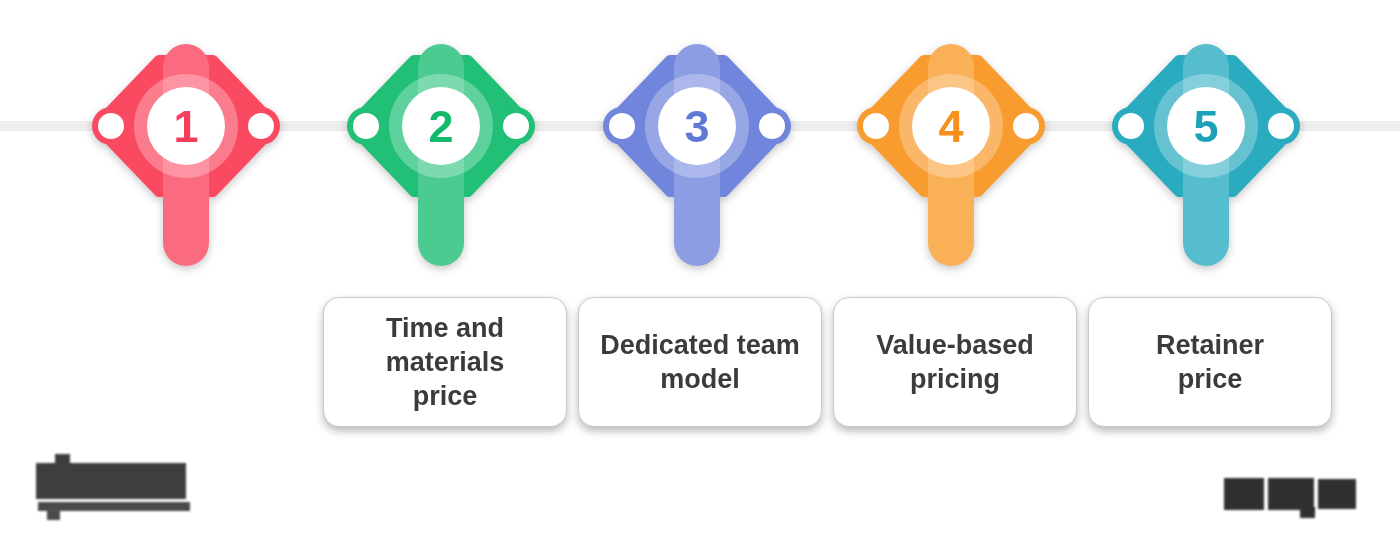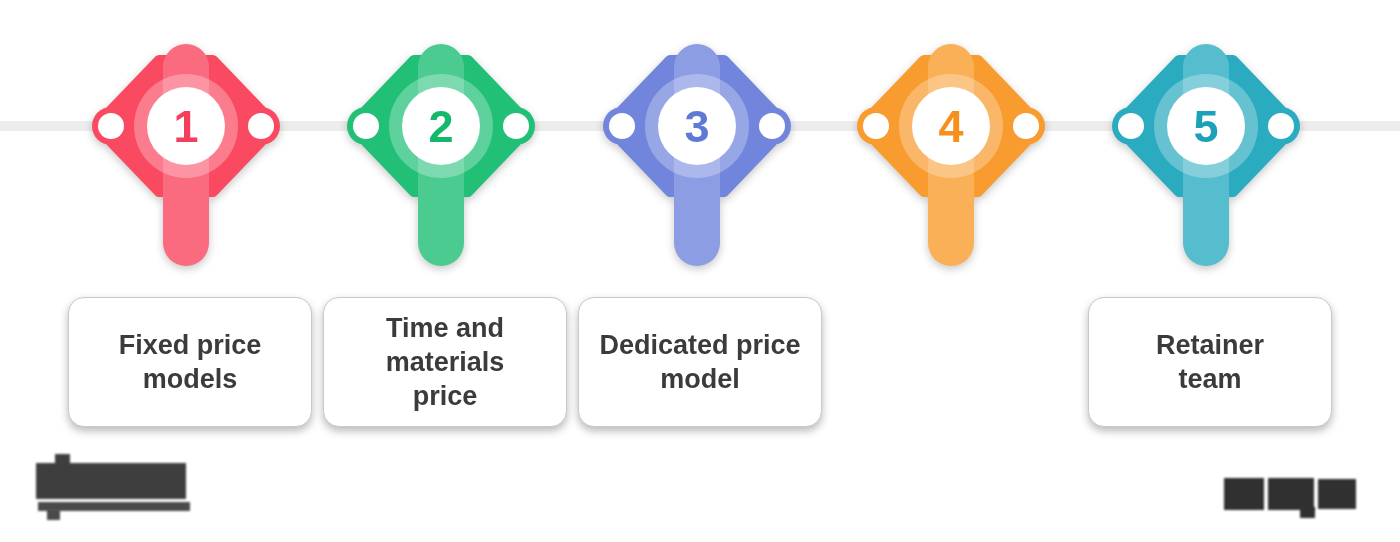--- a/index.html
+++ b/index.html
@@ -111,29 +111,29 @@
       <circle class="ring" cx="85" cy="90" r="52"></circle>
       <circle class="inner" cx="85" cy="90" r="39"></circle>
       <text class="num" x="85" y="90" dy="0.35em" text-anchor="middle">5</text>
       <circle class="tab" cx="10" cy="90" r="19"></circle>
       <circle class="tab" cx="160" cy="90" r="19"></circle>
       <circle class="dot" cx="10" cy="90" r="13"></circle>
       <circle class="dot" cx="160" cy="90" r="13"></circle>
     </svg>
   </div>
 
-  <div class="card c1">Fixed price
-models</div>
   <div class="card c2">Time and
 materials
 price</div>
-  <div class="card c3">Dedicated price
+  <div class="card c3">Dedicated team
 model</div>
+  <div class="card c4">Value-based
+pricing</div>
   <div class="card c5">Retainer
-team</div>
+price</div>
 
   <div>
     <div class="wm" style="left:36px;top:463px;width:150px;height:36px;"></div>
     <div class="wm" style="left:55px;top:454px;width:15px;height:12px;"></div>
     <div class="wm" style="left:38px;top:502px;width:152px;height:9px;background:#4A4A4A;filter:blur(1px);"></div>
     <div class="wm" style="left:47px;top:509px;width:13px;height:11px;background:#4A4A4A;filter:blur(1px);"></div>
   </div>
 
   <div>
     <div class="wm" style="left:1224px;top:478px;width:40px;height:32px;background:#303030;"></div>

